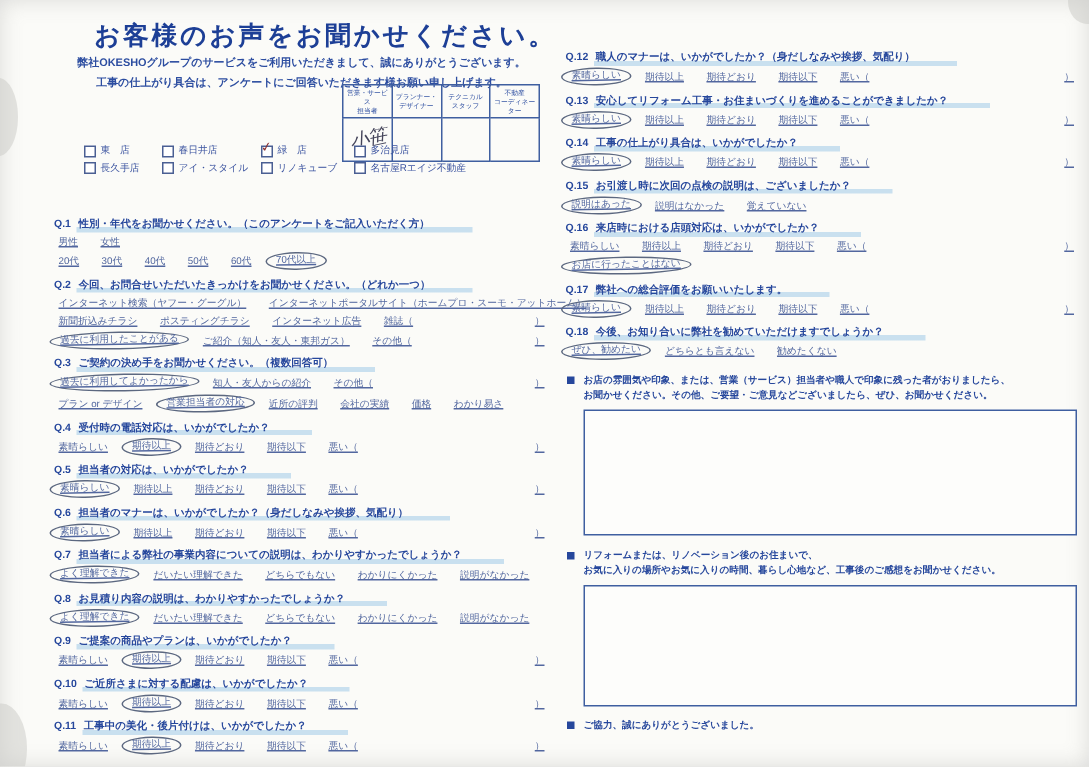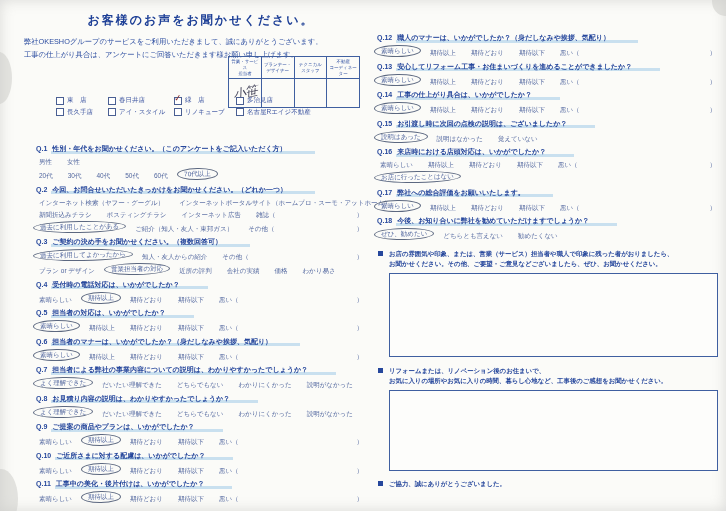--- a/index.html
+++ b/index.html
@@ -4,24 +4,24 @@
 <style>
   html,body{margin:0;padding:0;background:#e8e8e6;font-family:"Liberation Sans","DejaVu Sans",sans-serif;}
   #sheet{position:relative;width:726px;height:511px;background:#fbfbf8;overflow:hidden;
          box-shadow:inset 0 0 14px rgba(120,120,118,.25);}
   .artifact{position:absolute;background:#c9c9c5;border-radius:50%;opacity:.5;}
   #art-tl{left:-14px;top:52px;width:26px;height:52px;}
   #art-bl{left:-16px;bottom:-18px;width:34px;height:60px;}
   #art-tr{right:-12px;top:-14px;width:26px;height:30px;}
 
   
-  #page-title{position:absolute;left:36px;top:12px;width:330px;text-align:center;
-    font-size:12px;font-weight:bold;color:#1d3f96;letter-spacing:2px;}
-  #intro{position:absolute;left:24px;top:36px;width:354px;text-align:left;
-    font-size:7.3px;color:#2c4da0;line-height:1.75;}
+  #page-title{position:absolute;left:52px;top:12px;width:330px;text-align:center;
+    font-size:17px;font-weight:bold;color:#1d3f96;letter-spacing:2px;}
+  #intro{position:absolute;left:24px;top:36px;width:354px;text-align:center;
+    font-size:7.3px;color:#2c4da0;line-height:1.75;font-weight:bold;}
 
   
   #staff-table{position:absolute;left:228px;top:56px;width:132px;border-collapse:collapse;}
   #staff-table td{border:1px solid #3f5fa0;text-align:center;vertical-align:middle;}
   #staff-table .hd{font-size:4.5px;color:#2c4da0;line-height:1.35;padding:1.5px 0;white-space:pre-line;}
   #staff-table .val{height:26px;font-size:13px;color:#44445a;}
   .handwriting{display:inline-block;transform:rotate(-12deg);font-style:italic;letter-spacing:-1px;}
 
   
   #stores{position:absolute;left:56px;top:96px;width:306px;font-size:6.5px;color:#3c54a0;}
@@ -31,21 +31,21 @@
   .cbx .check{position:absolute;left:-1px;top:-5px;color:#8a2f2f;font-size:9px;font-weight:bold;transform:rotate(-8deg);}
 
   
   .qcol{position:absolute;}
   #left-questions{left:36px;top:144px;width:331px;}
   #right-questions{left:377px;top:33px;width:343px;}
   .q{margin-bottom:4.5px;}
   .q-title{font-size:7px;font-weight:bold;color:#26479c;white-space:nowrap;margin-bottom:4px;}
   .q-no{margin-right:4px;}
   .q-text{background:linear-gradient(to bottom,rgba(0,0,0,0) 62%,#c9e0ef 62%);padding:0 28px 1.5px 1px;}
-  .opts{display:flex;align-items:flex-end;font-size:6.5px;color:#52679f;margin:0 0 4px 3px;line-height:8px;white-space:nowrap;}
+  .opts{display:flex;align-items:center;font-size:6.5px;color:#52679f;margin:0 0 4px 3px;line-height:8px;white-space:nowrap;text-decoration:underline;}
   .opt{margin-right:15px;}
   .opt.fill{flex:1;display:flex;justify-content:space-between;margin-right:4px;}
   .opt.circled{border:1px solid #5c6880;border-radius:50%;padding:1px 6px;margin-top:-2px;margin-left:-6px;margin-right:9px;transform:rotate(-1deg);}
 
   
   .section{margin:9px 0 0 0;}
   .sec-label{display:flex;font-size:6.4px;font-weight:bold;color:#26479c;line-height:1.55;}
   .bullet{flex:0 0 auto;width:5px;height:5px;background:#26479c;margin:2px 6px 0 1px;}
   .comment-box{border:1px solid #3f5fa0;background:#fdfdfb;margin:4px 2px 2px 12px;}
   #box-1{height:82px;}

